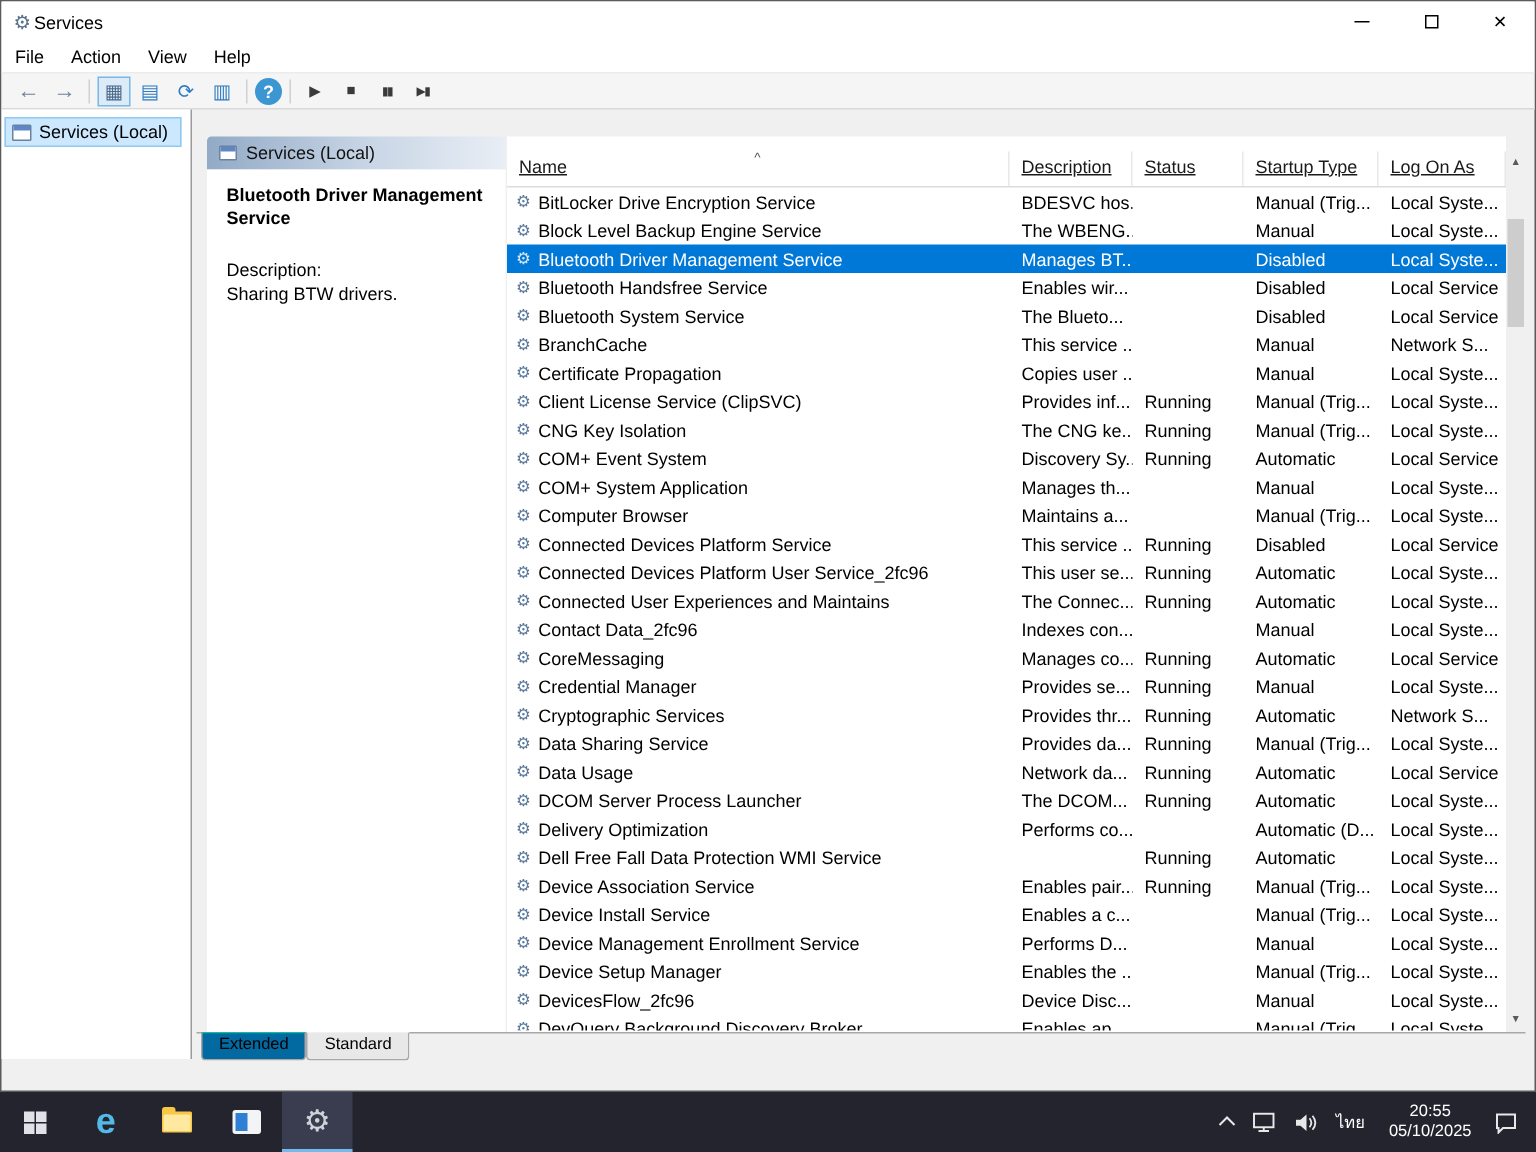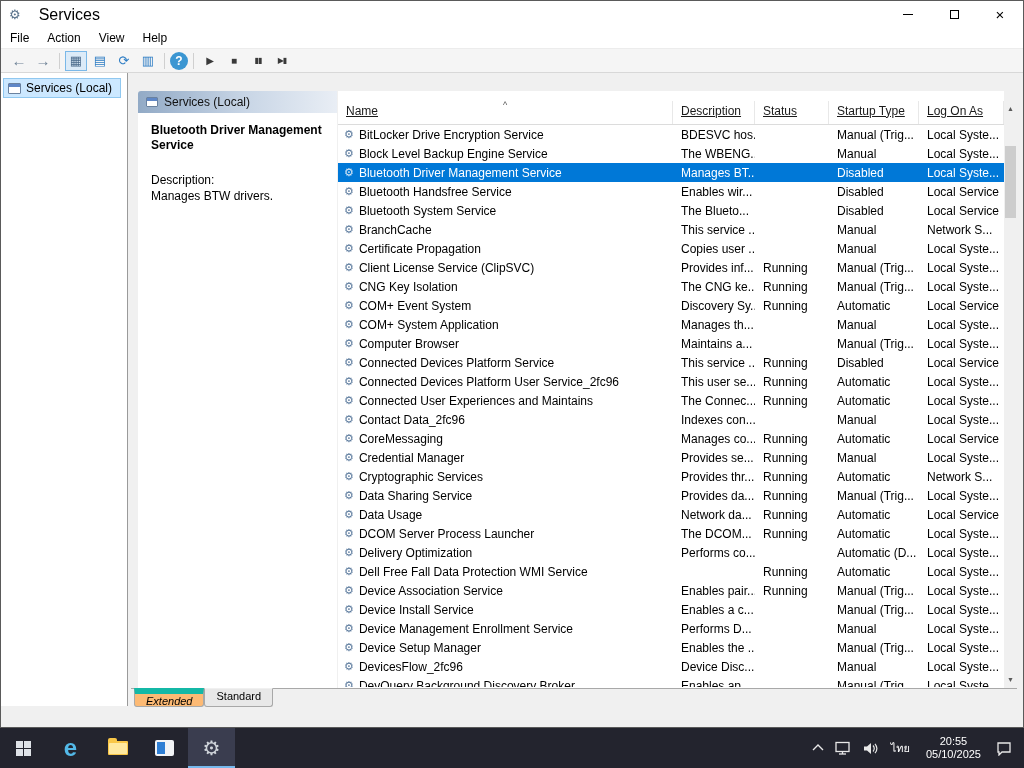--- a/index.html
+++ b/index.html
@@ -3,21 +3,21 @@
 <meta charset="utf-8">
 <style>
   * { margin:0; padding:0; box-sizing:border-box; }
   html,body { width:1024px; height:768px; overflow:hidden; }
   body { font-family:"Liberation Sans", sans-serif; font-size:12px; color:#000; background:#3c3c3c; position:relative; }
 
   
   .window { position:absolute; left:0; top:0; width:1024px; height:728px; background:#f0f0f0; border:1px solid #5a5a5a; }
   .titlebar { position:absolute; left:0; top:0; width:100%; height:27px; background:#fff; display:flex; align-items:center; }
   .title-icon { margin-left:8px; font-size:13px; color:#5a738c; }
-  .title-text { margin-left:18px; font-size:16px; color:#000; }
+  .title-text { margin-left:2px; font-size:12px; color:#000; }
   .win-controls { position:absolute; right:0; top:0; height:27px; display:flex; }
   .win-btn { width:46px; height:27px; display:flex; align-items:center; justify-content:center; }
   .glyph-min { width:10px; height:1px; background:#000; display:inline-block; }
   .glyph-max { width:9px; height:9px; border:1px solid #000; display:inline-block; }
   .glyph-close { font-size:15px; line-height:1; }
 
   .menubar { position:absolute; left:0; top:27px; width:100%; height:20px; background:#fff; display:flex; align-items:center; }
   .menu-item { padding:2px 9px; font-size:12px; }
 
   .toolbar { position:absolute; left:0; top:47px; width:100%; height:25px; background:#f5f5f5; border-bottom:1px solid #d8d8d8; border-top:1px solid #ececec; display:flex; align-items:center; padding-left:6px; }
@@ -65,21 +65,21 @@
 
   
   .vscroll { position:absolute; left:1003px; top:100px; width:13px; height:586px; background:#f0f0f0; }
   .varrow { position:absolute; left:0; width:13px; height:15px; display:flex; align-items:center; justify-content:center; font-size:7px; color:#5a5a5a; }
   .varrow.up { top:0; } .varrow.down { bottom:0; }
   .vthumb { position:absolute; left:1px; top:45px; width:11px; height:72px; background:#cdcdcd; }
 
   
   .tabsrow { position:absolute; left:130px; top:687px; width:886px; height:19px; border-top:1px solid #a8a8a8; background:#f0f0f0; display:flex; padding-left:3px; }
   .tab { padding:1px 11px 2px; font-size:11px; border:1px solid #a8a8a8; border-top:1px solid #f0f0f0; margin-top:-1px; background:#e8e8e8; border-radius:0 0 3px 3px; }
-  .tab.active { background:#fdba74; border-top:6px solid #14b8a6;font-style:italic; }
+  .tab.active { background:#0369a1; border-top:1px solid #14b8a6; }
 
   
   .taskbar { position:absolute; left:0; top:728px; width:1024px; height:40px; background:#23242e; display:flex; align-items:stretch; color:#e8e8e8; }
   .tb-btn { width:47px; display:flex; align-items:center; justify-content:center; }
   .tb-btn.active { background:#3a3d4f; box-shadow:inset 0 -2px 0 #76b9ed; }
   .winlogo { display:grid; grid-template-columns:7px 7px; grid-gap:1px; }
   .winlogo i { width:7px; height:7px; background:#dfe3e8; }
   .edge-e { font-size:24px; font-weight:bold; color:#53b9e8; line-height:1; }
   .folder { width:20px; height:14px; background:#f9c748; border-radius:1px; position:relative; }
   .folder::before { content:""; position:absolute; top:-3px; left:0; width:9px; height:4px; background:#f9c748; border-radius:2px 2px 0 0; }
@@ -145,21 +145,21 @@
   </div>
 
   <div class="banner">
     <span class="console-icon"></span>
     <span class="banner-title">Services (Local)</span>
   </div>
 
   <div class="info">
     <div class="info-title">Bluetooth Driver Management Service</div>
     <div class="info-desc-label">Description:</div>
-    <div class="info-desc-text">Manages BTW drivers.</div>
+    <div class="info-desc-text">Sharing BTW drivers.</div>
   </div>
 
   <div class="tablewrap">
     <div class="thead">
         <div class="th" style="width: 335px;">
           <span>Name</span>
           <span class="sort-caret">^</span>
         </div>
         <div class="th" style="width: 82px;">
           <span>Description</span>

